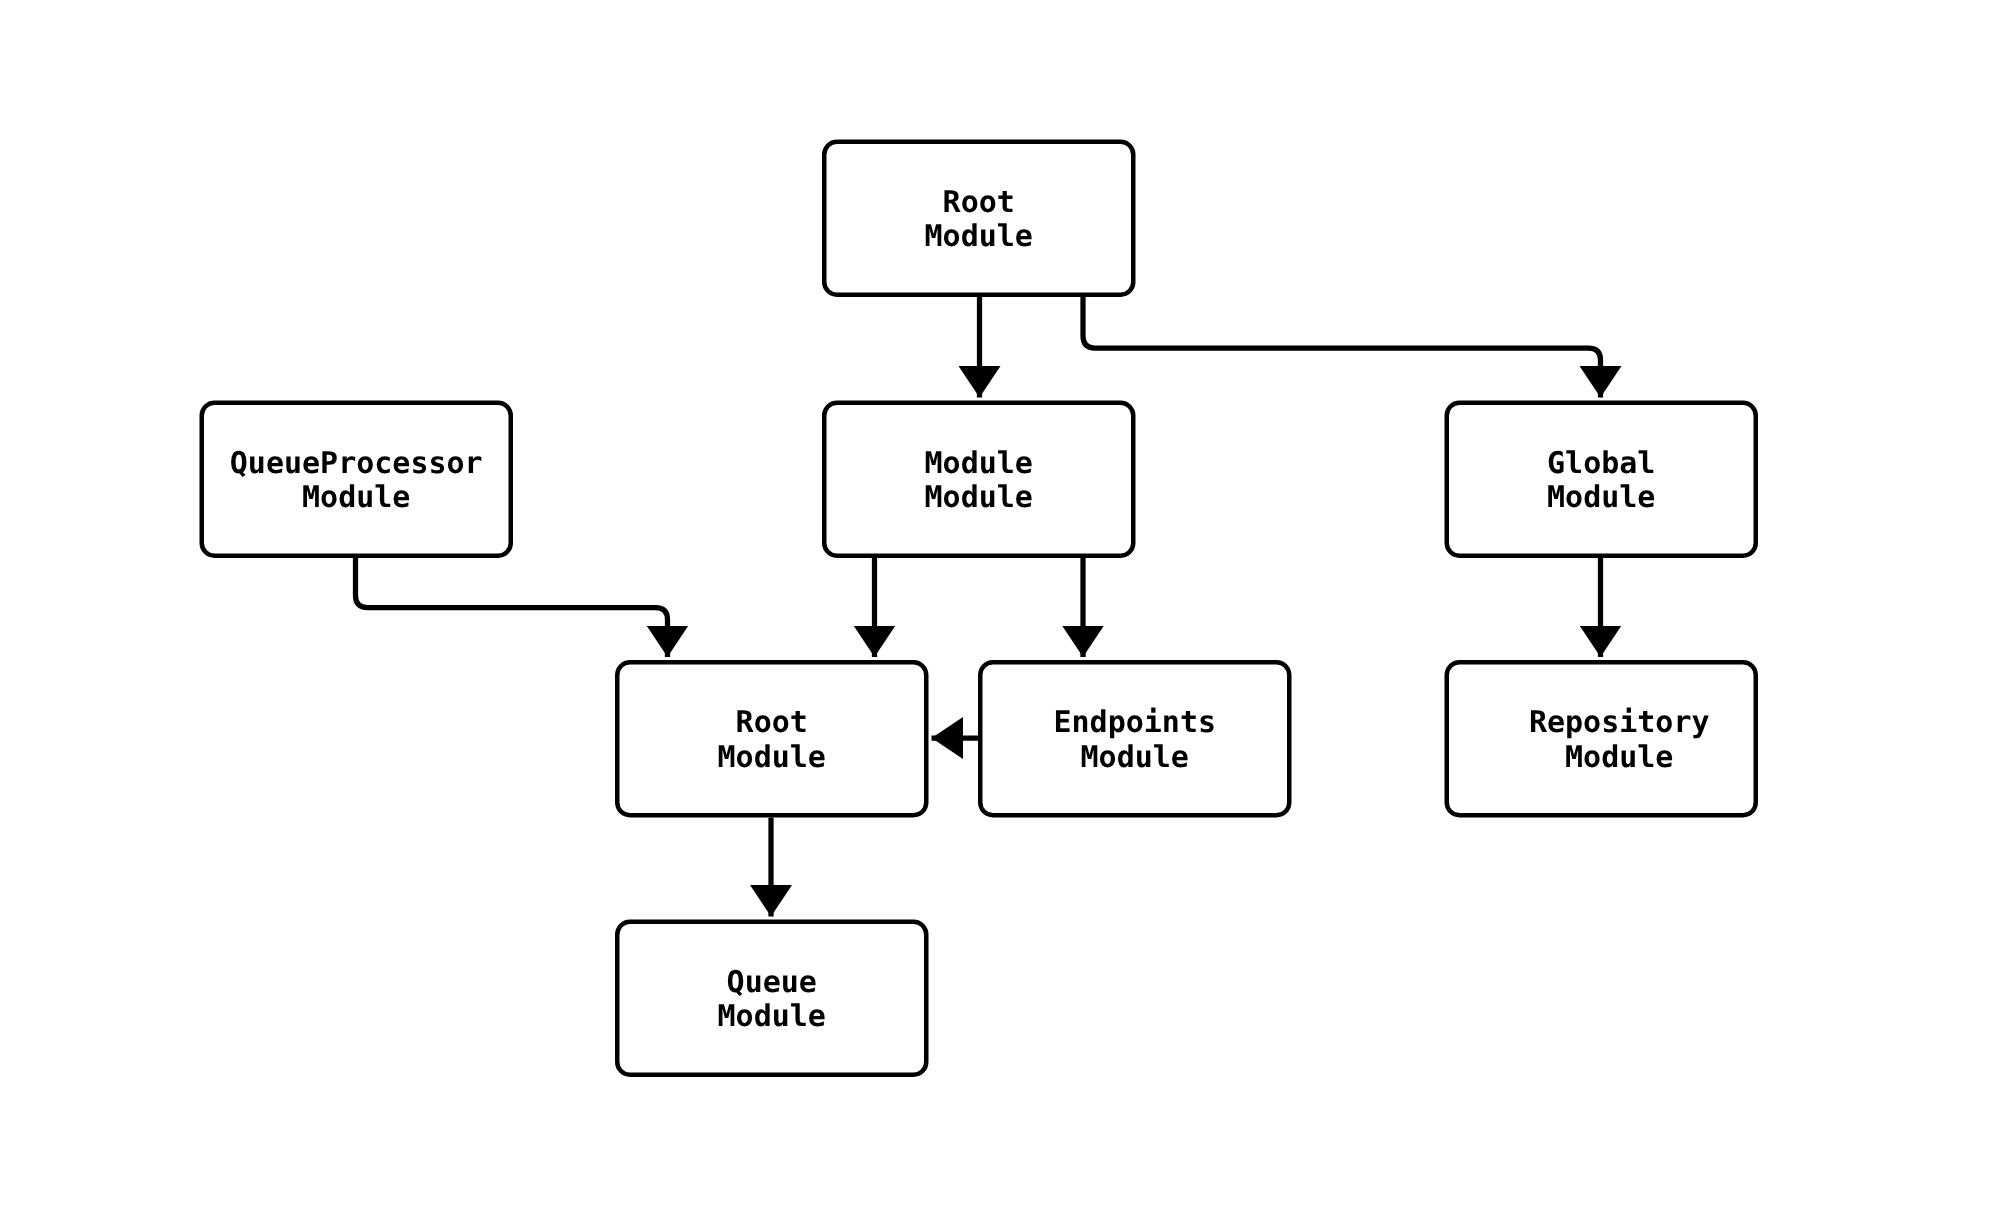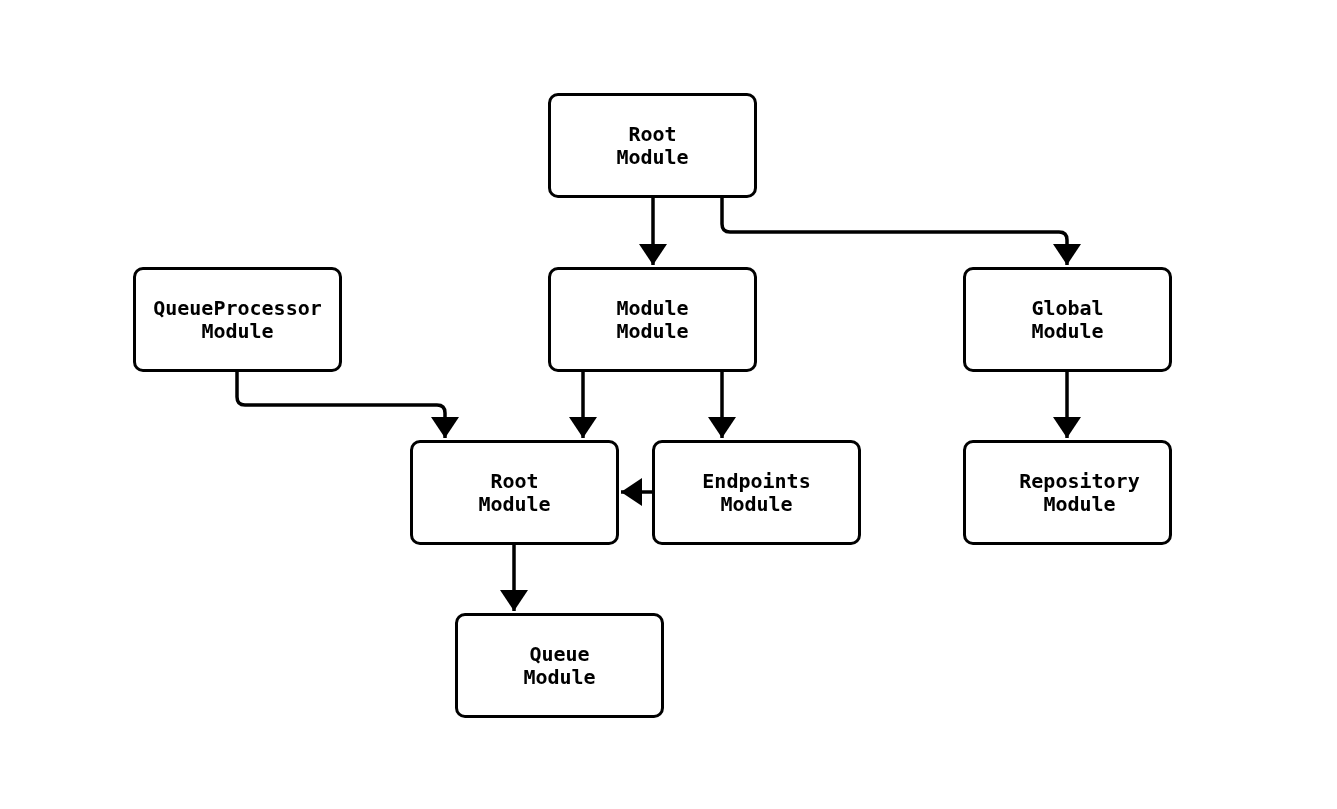--- a/index.html
+++ b/index.html
@@ -46,21 +46,21 @@
     stroke: #000000;
     stroke-width: 3.5px;
   }
   #node-root          { left: 548px; top: 93px;  }
   #node-queueprocessor{ left: 133px; top: 267px; }
   #node-server        { left: 548px; top: 267px; }
   #node-global        { left: 963px; top: 267px; }
   #node-core          { left: 410px; top: 440px; }
   #node-endpoints     { left: 652px; top: 440px; }
   #node-repository    { left: 963px; top: 440px; padding-left: 24px; }
-  #node-queue         { left: 410px; top: 613px; margin-left: 45px; }
+  #node-queue         { left: 410px; top: 613px; }
 </style>
 </head>
 <body>
 
 <div id="canvas">
 
   <svg id="edge-layer" viewBox="0 0 1337 809" xmlns="http://www.w3.org/2000/svg">
     <defs>
       <marker id="arrowhead" viewBox="0 0 6 8" refX="6" refY="4" markerWidth="6" markerHeight="8" orient="auto" markerUnits="strokeWidth">
         <path d="M0 0 L6 4 L0 8 Z" fill="#000000"></path>

